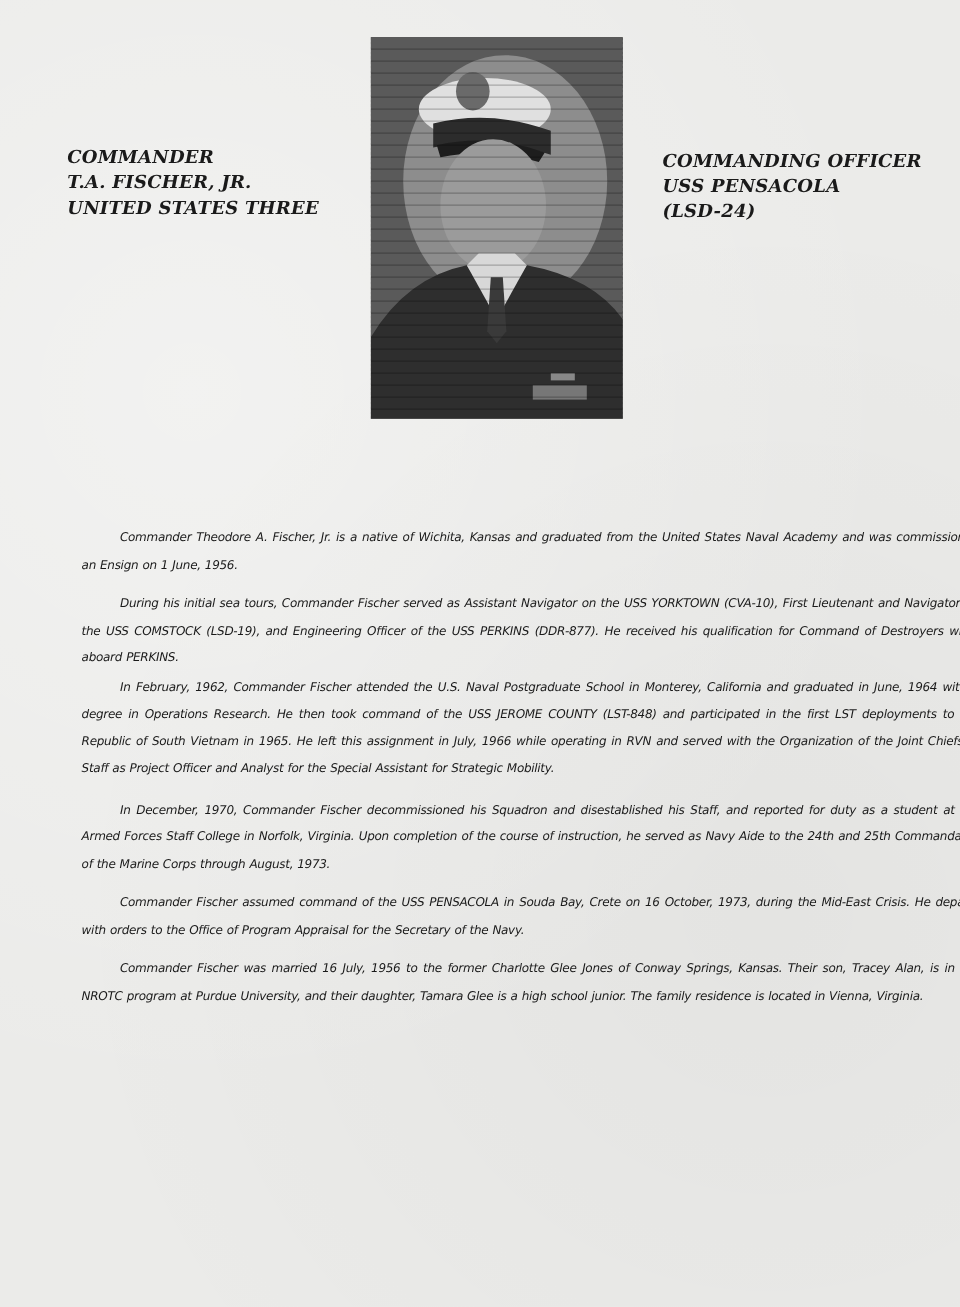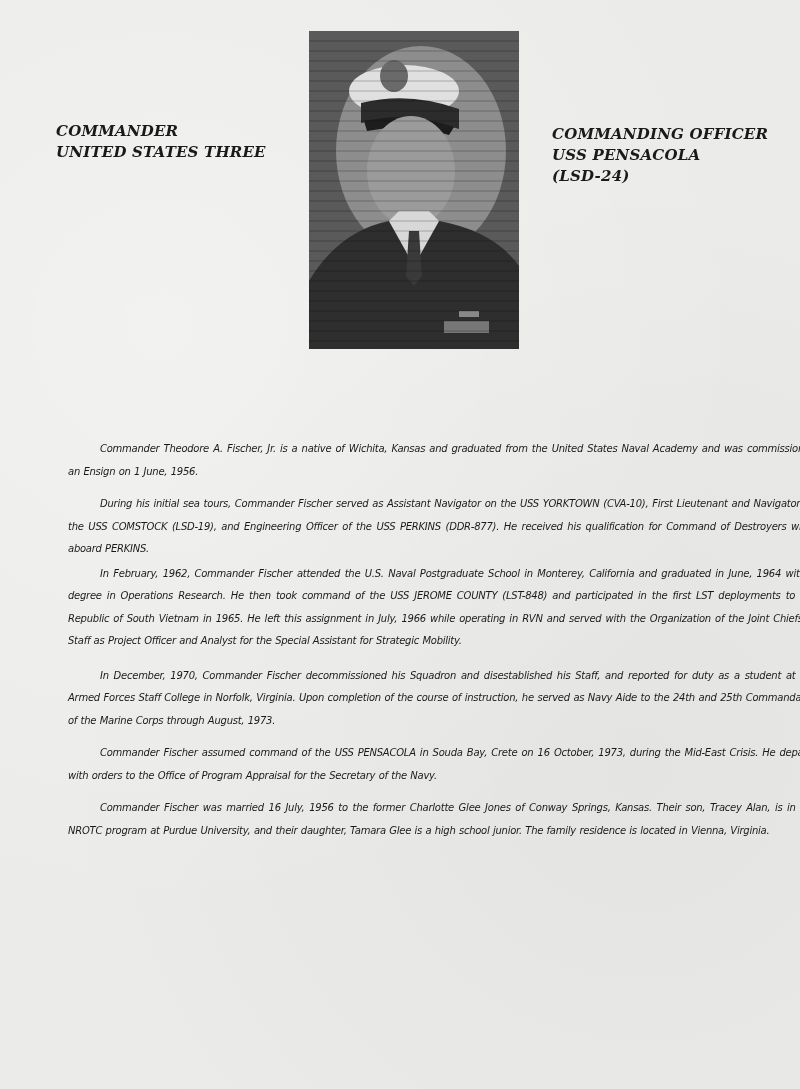--- a/index.html
+++ b/index.html
@@ -47,20 +47,21 @@
     .body-text p { margin: 0 0 10px 0; text-indent: 32px; }
     .body-text p.tight { margin-bottom: 12px; }
   </style>
 </head>
 <body>
 
 <div class="page">
 
   <div class="caption caption-left">
     <div>COMMANDER</div>
+    <div>T.A. FISCHER, JR.</div>
     <div>UNITED STATES THREE</div>
   </div>
 
   <div class="portrait">
     <svg viewBox="0 0 210 318" preserveAspectRatio="none">
       <rect width="210" height="318" fill="#5a5a5a"></rect>
 
       <ellipse cx="112" cy="120" rx="85" ry="105" fill="#8d8d8d"></ellipse>
 
       <ellipse cx="95" cy="60" rx="55" ry="26" fill="#e0e0e0"></ellipse>

